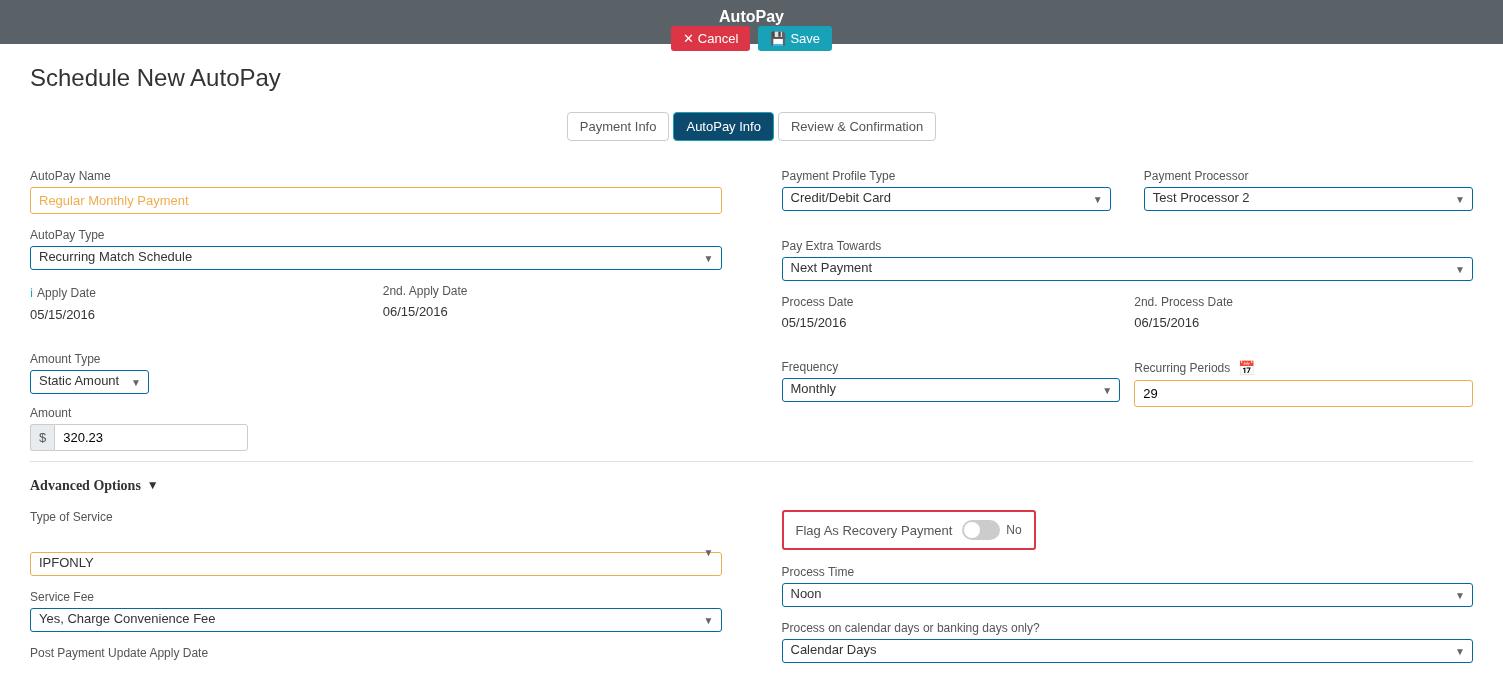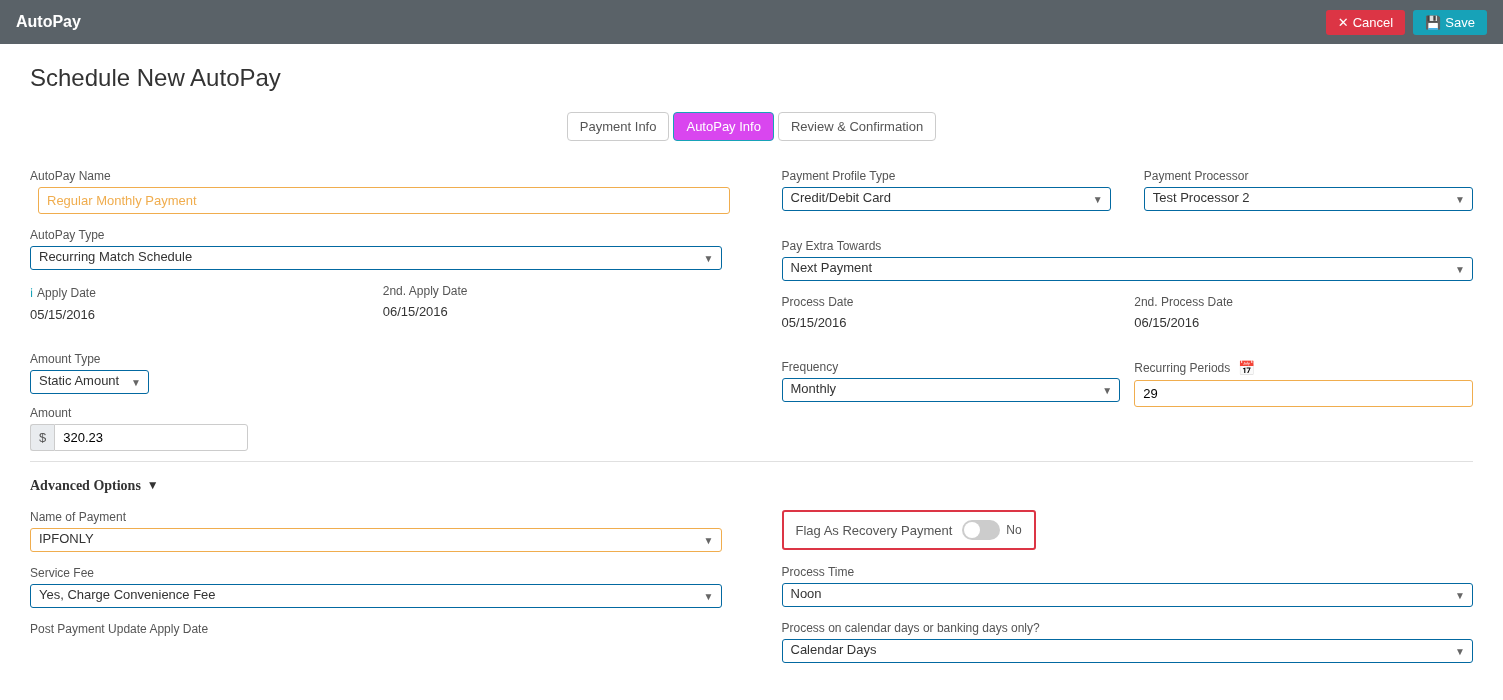--- a/index.html
+++ b/index.html
@@ -6,20 +6,21 @@
     body { font-family: Arial, sans-serif; font-size: 13px; background: #f5f5f5; color: #333; }
 
     .header {
       background: #5a6268;
       color: white;
       padding: 8px 16px;
       display: flex;
       align-items: center;
       justify-content: space-between;
       height: 44px;
+      flex-direction: column;
     }
     .header-title {
       font-size: 16px;
       font-weight: bold;
       color: white;
     }
     .header-buttons {
       display: flex;
       gap: 8px;
     }
@@ -70,21 +71,21 @@
     .tab {
       padding: 6px 12px;
       border: 1px solid #ccc;
       border-radius: 4px;
       cursor: pointer;
       background: white;
       color: #555;
       font-size: 13px;
     }
     .tab.active {
-      background: #d946ef;
+      background: #0c4a6e;
       color: white;
       border-color: #17a2b8;
     }
 
     .form-section {
       display: grid;
       grid-template-columns: 1fr 1fr;
       gap: 20px 60px;
     }
 
@@ -109,21 +110,20 @@
       border: 1px solid #ccc;
       border-radius: 3px;
       padding: 5px 8px;
       font-size: 13px;
       color: #333;
       outline: none;
       width: 100%;
     }
     .form-input.orange-border {
       border-color: #f0ad4e;
-      margin-left: 8px;
     }
     .form-input::placeholder {
       color: #f0ad4e;
     }
 
     .form-select-wrap {
       position: relative;
     }
     .form-select {
       border: 1px solid #0369a1;
@@ -131,20 +131,21 @@
       padding: 2px 28px 5px 8px;
       font-size: 13px;
       color: #333;
       background: white;
       width: 100%;
       appearance: none;
       cursor: pointer;
     }
     .form-select.orange-border {
       border-color: #f0ad4e;
+      margin-top: 24px;
     }
     .select-arrow {
       position: absolute;
       right: 8px;
       top: 50%;
       transform: translateY(-50%);
       pointer-events: none;
       color: #666;
       font-size: 10px;
     }
@@ -444,21 +445,21 @@
   <div class="advanced-options-toggle">
     <span>Advanced Options</span>
     <span class="chevron-down">▼</span>
   </div>
 
   <div class="bottom-section">
 
     <div>
 
       <div class="form-group">
-        <label class="form-label">Name of Payment</label>
+        <label class="form-label">Type of Service</label>
         <div class="form-select-wrap">
           <select class="form-select orange-border">
             <option>IPFONLY</option>
           </select>
           <span class="select-arrow">▼</span>
         </div>
       </div>
 
       <div class="form-group">
         <label class="form-label">Service Fee</label>

